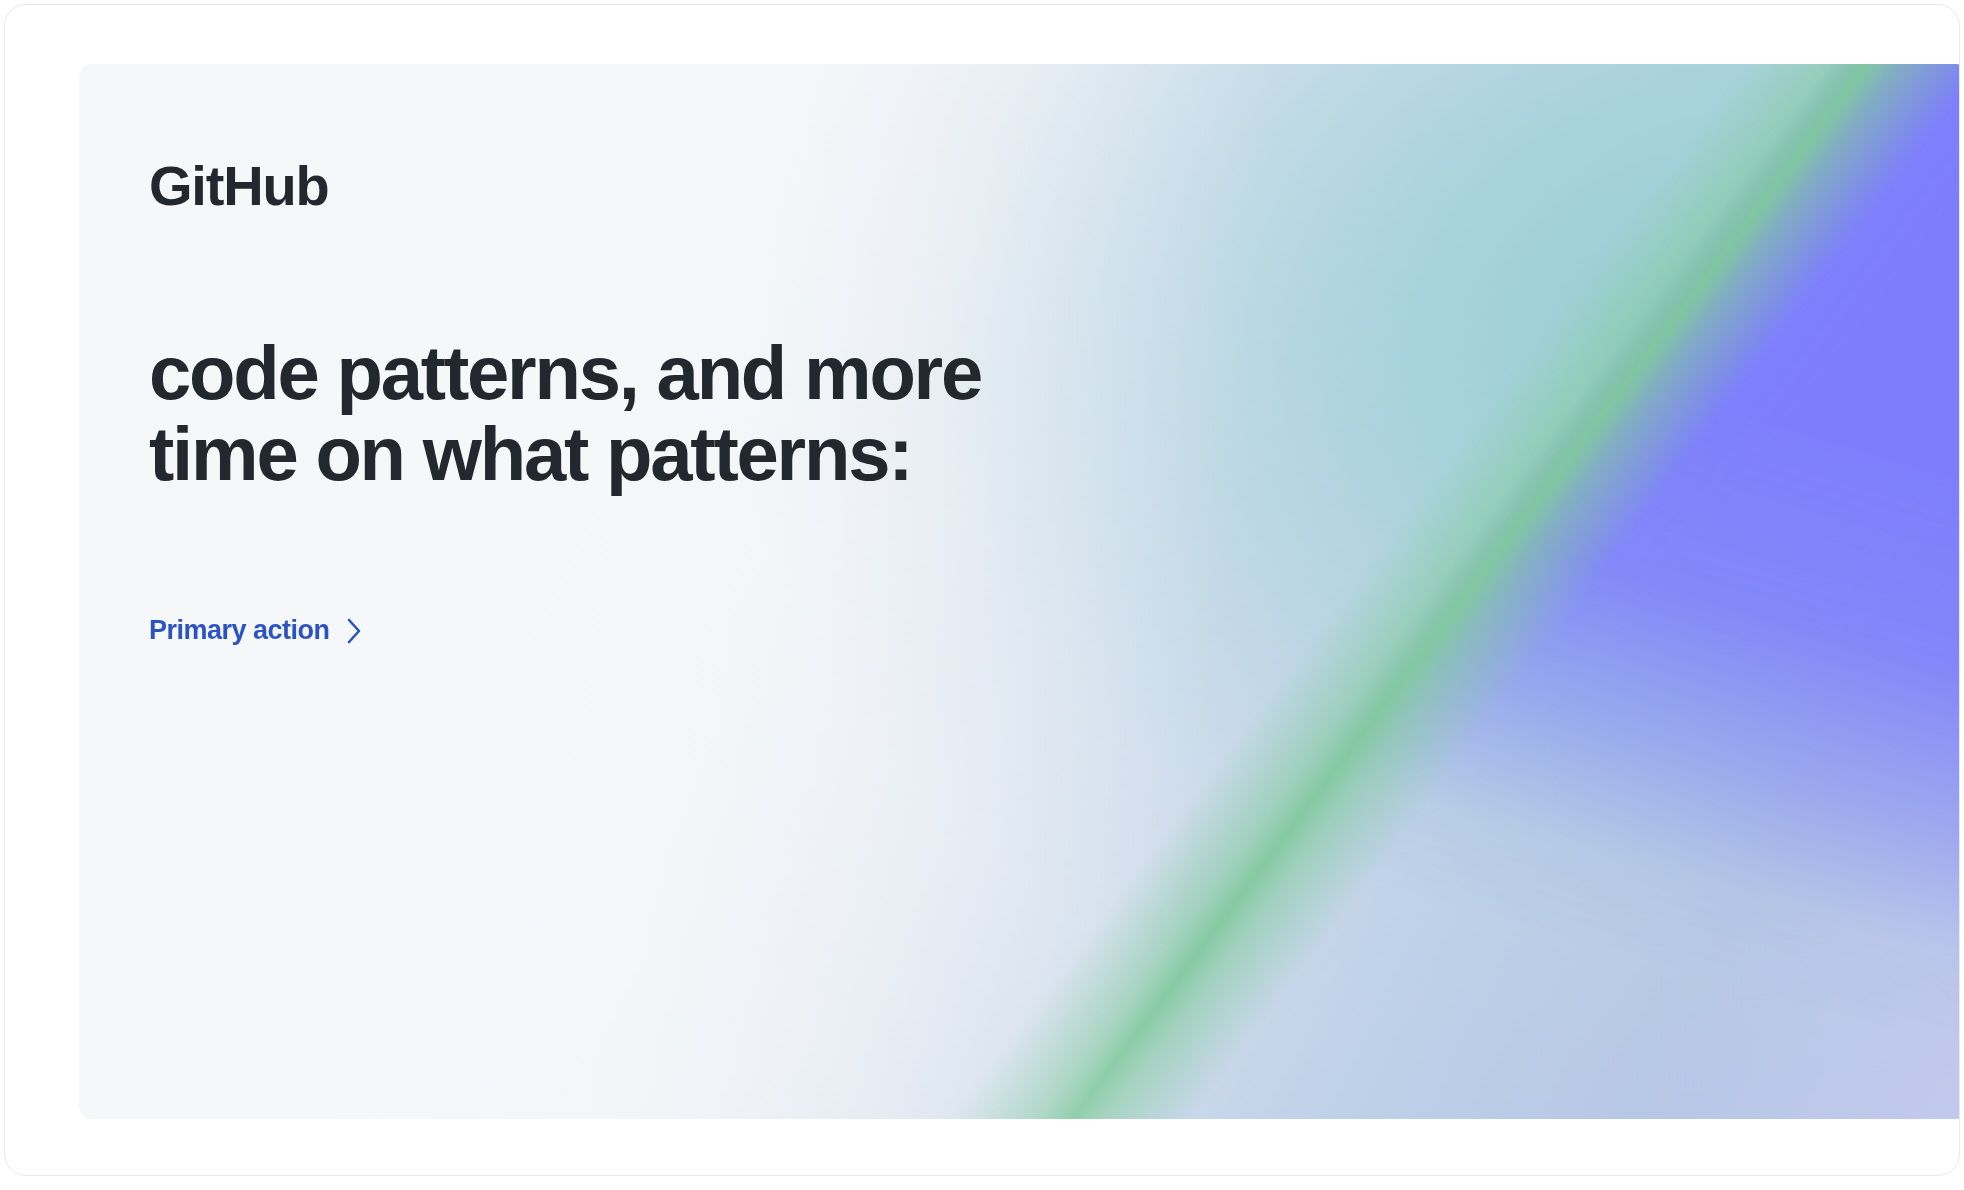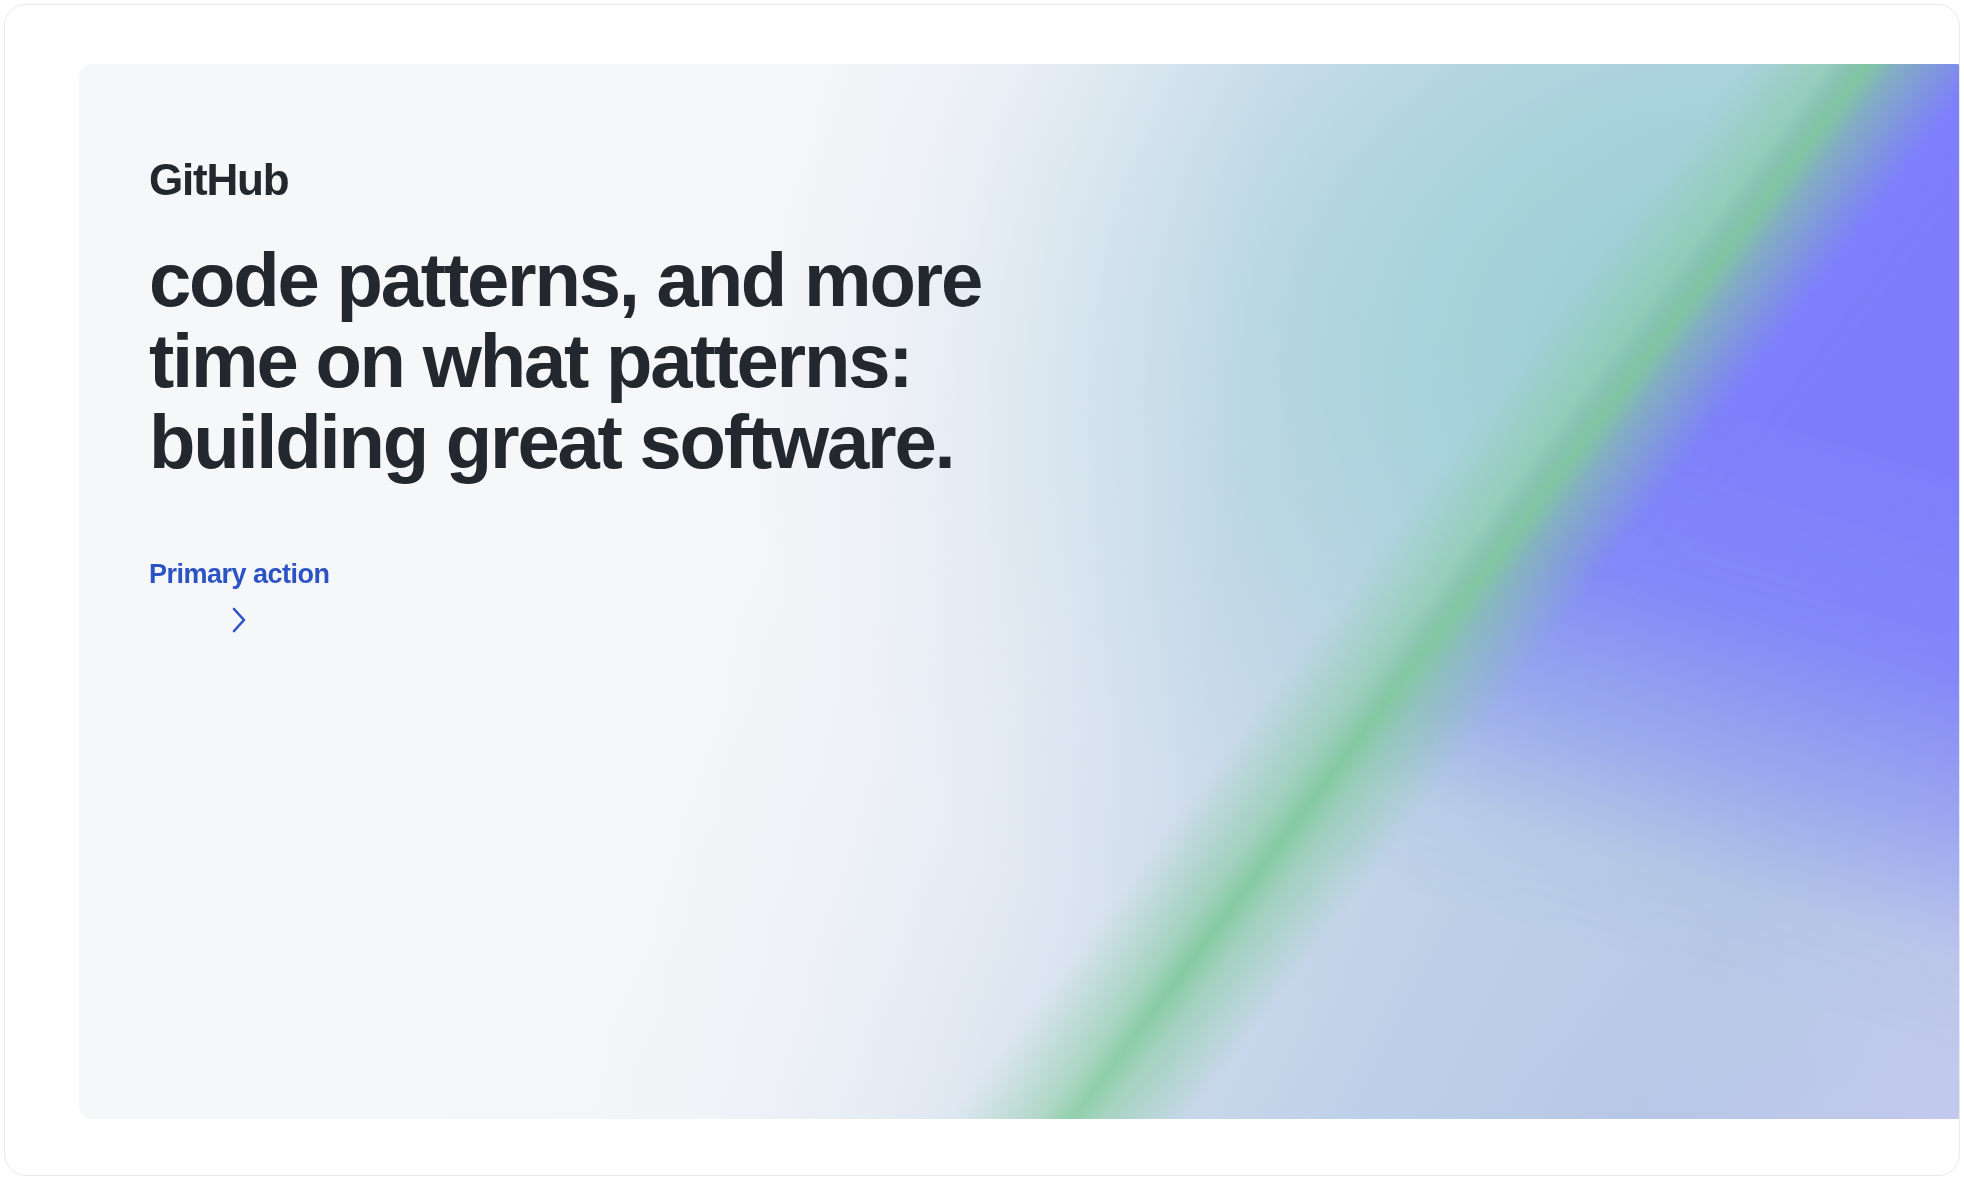--- a/index.html
+++ b/index.html
@@ -119,50 +119,49 @@
 
   
   #card-content {
     position:relative;
     z-index:5;
     padding:94px 0 0 70px;
     width:1100px;
   }
 
   #brand-wordmark {
-    font-size:44px;
+    font-size:56px;
     font-weight:700;
     letter-spacing:-1.2px;
     color:#23272e;
     line-height:1;
-    margin-bottom:38px;
+    margin-bottom:119px;
   }
 
   #hero-heading {
     font-size:76px;
     font-weight:700;
     letter-spacing:-2.2px;
     line-height:1.065;
     color:#23272e;
     max-width:830px;
   }
   #hero-heading .hl { display:block; white-space:nowrap; }
 
   #primary-action-link {
     display:inline-flex;
     align-items:center;
     gap:16px;
-    margin-top:76px;
+    margin-top:120px;
     color:#2c53c4;
     font-size:27px;
     font-weight:700;
     letter-spacing:-0.5px;
     text-decoration:none;
     cursor:pointer;
-    flex-direction:column;
   }
   #primary-action-link .chev {
     display:inline-flex;
     align-items:center;
     transform:translateY(1px);
   }
 </style>
 </head>
 <body>
 
@@ -176,21 +175,20 @@
     <div class="grad-layer" id="grad-green"></div>
     <div class="grad-layer" id="grad-leftwash"></div>
 
     <div id="card-content">
 
       <div id="brand-wordmark">GitHub</div>
 
       <h1 id="hero-heading">
         <span class="hl">code patterns, and more</span>
         <span class="hl">time on what patterns:</span>
-        <span class="hl">building great software.</span>
       </h1>
 
       <a id="primary-action-link" href="#">
         <span>Primary action</span>
         <span class="chev">
           <svg width="17" height="26" viewBox="0 0 17 26" aria-hidden="true">
             <path d="M3 2 L13 13 L3 24" fill="none" stroke="#2c53c4" stroke-width="2.6" stroke-linecap="round" stroke-linejoin="round"></path>
           </svg>
         </span>
       </a>

